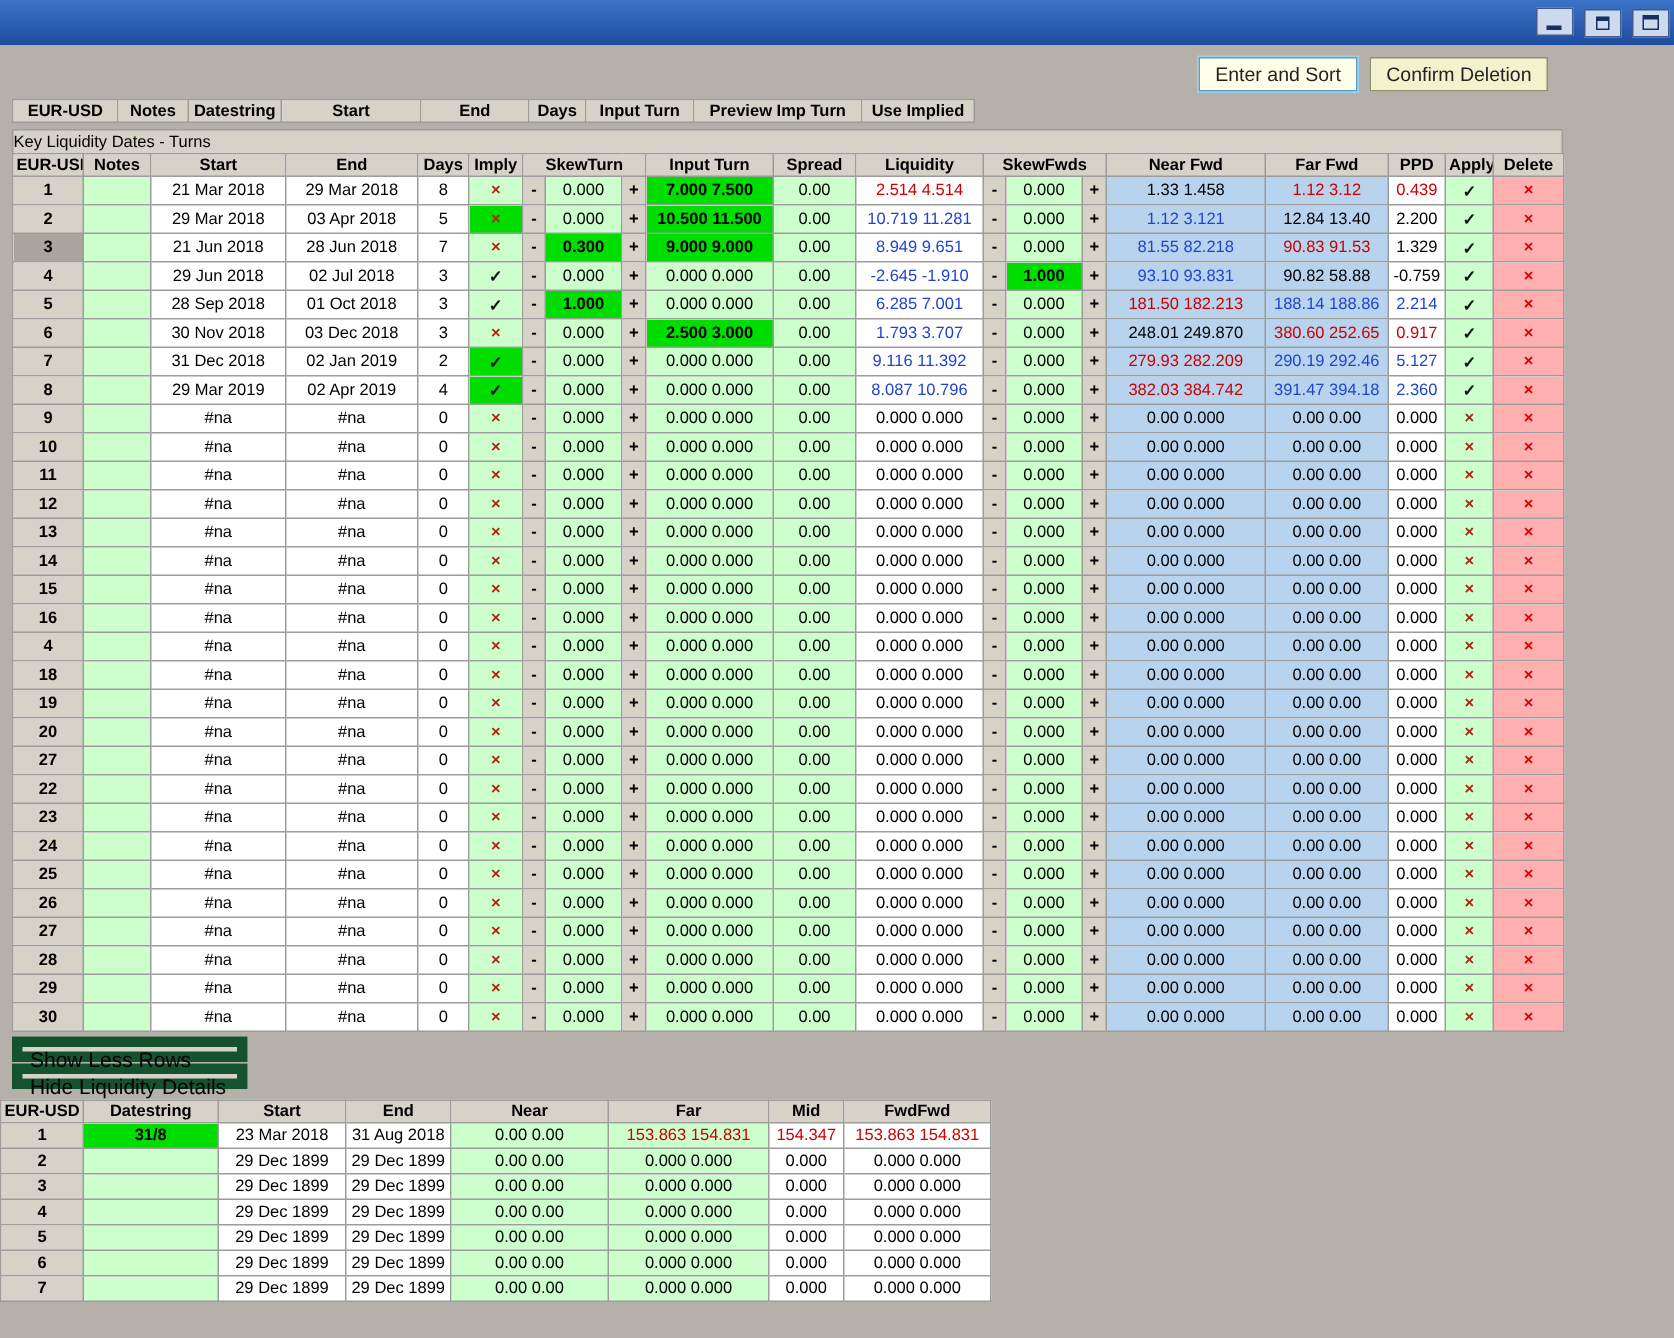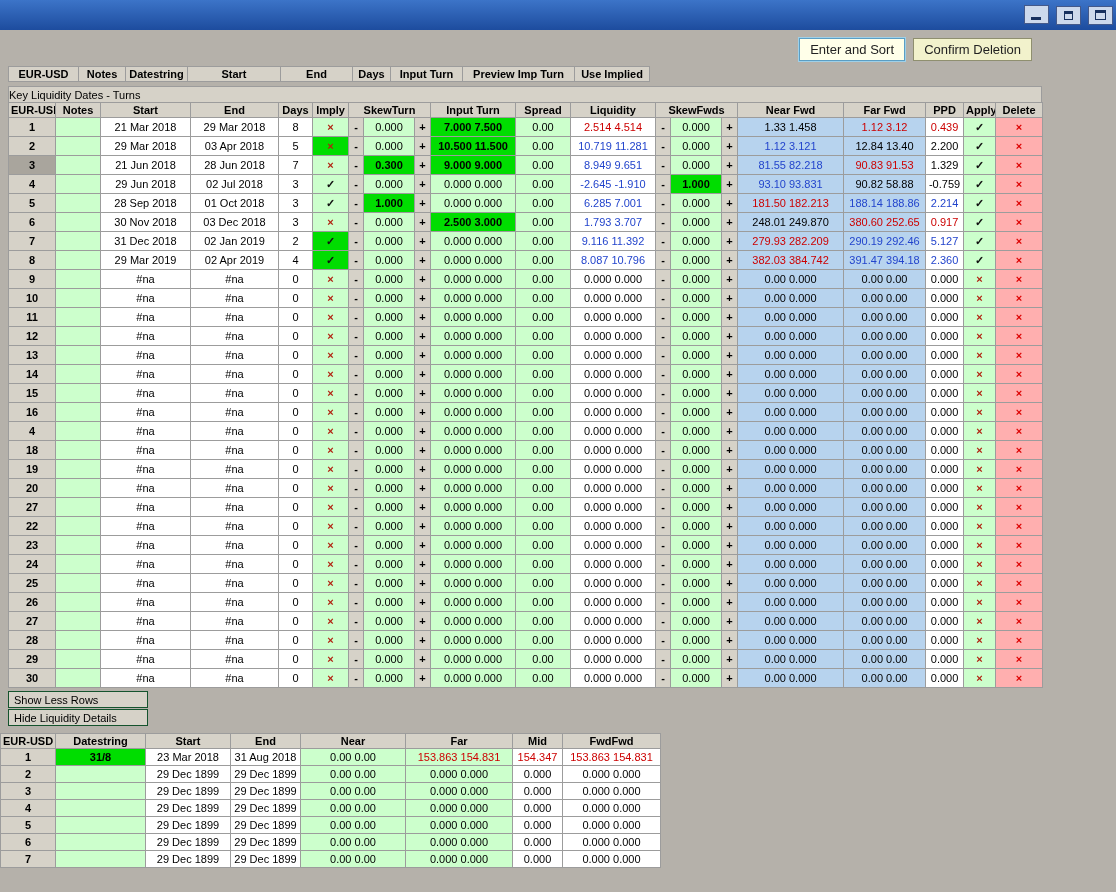--- a/index.html
+++ b/index.html
@@ -35,21 +35,21 @@
   .bg-white{background:#fff;}
   .bold{font-weight:bold;}
   .num{text-align:right;padding-right:5px;}
   .c-red{color:var(--red-text,#cc0000);}
   .c-blue{color:var(--blue-text,#2244cc);}
   .c-black{color:#000;}
   .sym-check{color:var(--check-color,#111);font-weight:bold;font-size:12px;}
   .sym-x{color:var(--x-color,#b22211);font-weight:bold;font-size:12px;}
   .sym-delete{color:var(--delete-x-color,#dd0000);font-weight:bold;font-size:12px;}
   .footer-btns{margin-top:3px;}
-  .sys-btn{display:block;width:140px;height:17px;font-size:11px;font-family:inherit;text-align:left;padding:0 5px;background:var(--header-gray,#d6d2c8);border:1px solid #14532d;margin-bottom:1px;cursor:pointer;}
+  .sys-btn{display:block;width:157px;height:17px;font-size:14px;font-family:inherit;text-align:left;padding:0 5px;background:var(--header-gray,#d6d2c8);border:7px solid #14532d;margin-bottom:1px;cursor:pointer;}
   .scratchpad{margin-left:-8px;margin-top:7px;width:660px;}
   .sp-title{height:15px;line-height:15px;text-align:center;font-weight:bold;background:var(--header-gray,#d6d2c8);border:1px solid var(--grid-border,#9c9c9c);border-bottom:none;}
   .sp-table{width:660px;}
   .sp-table td{height:17px;}
 </style>
 </head>
 <body>
 
 <div class="window">
 

